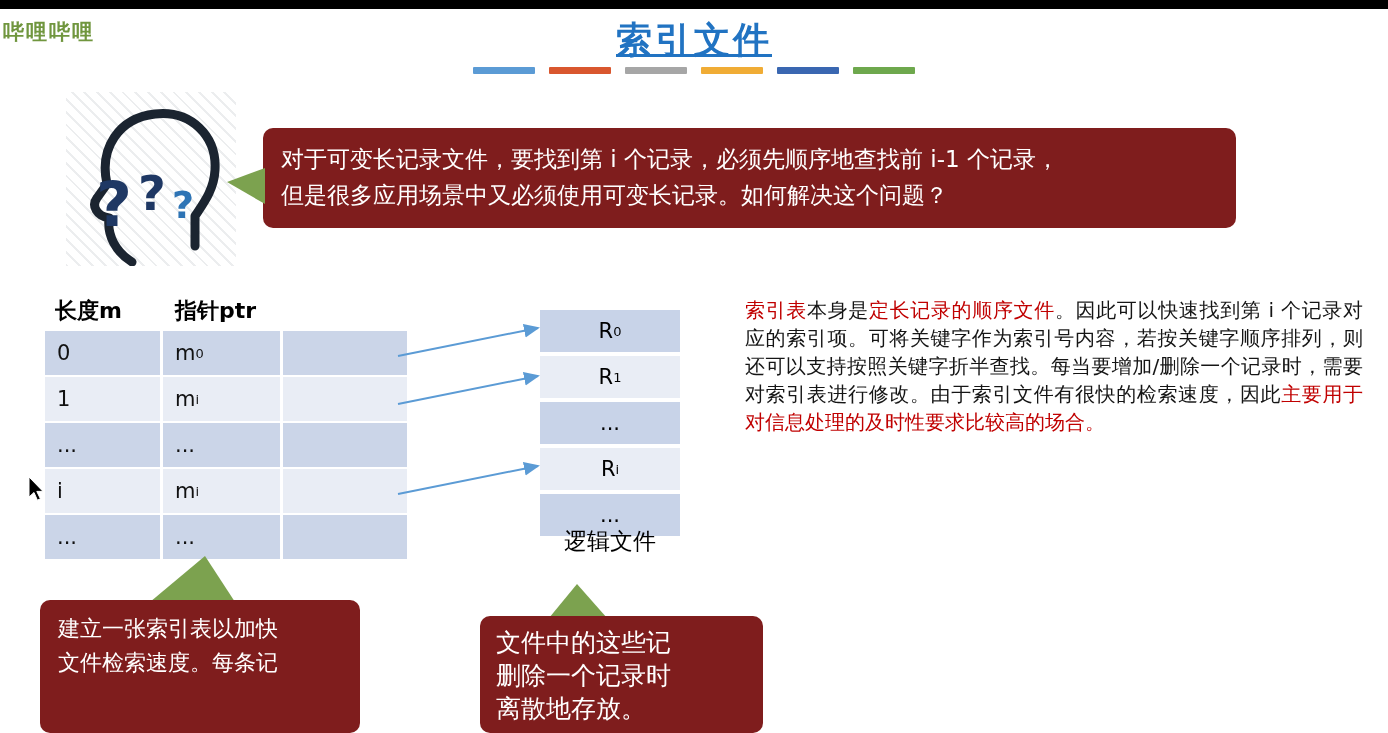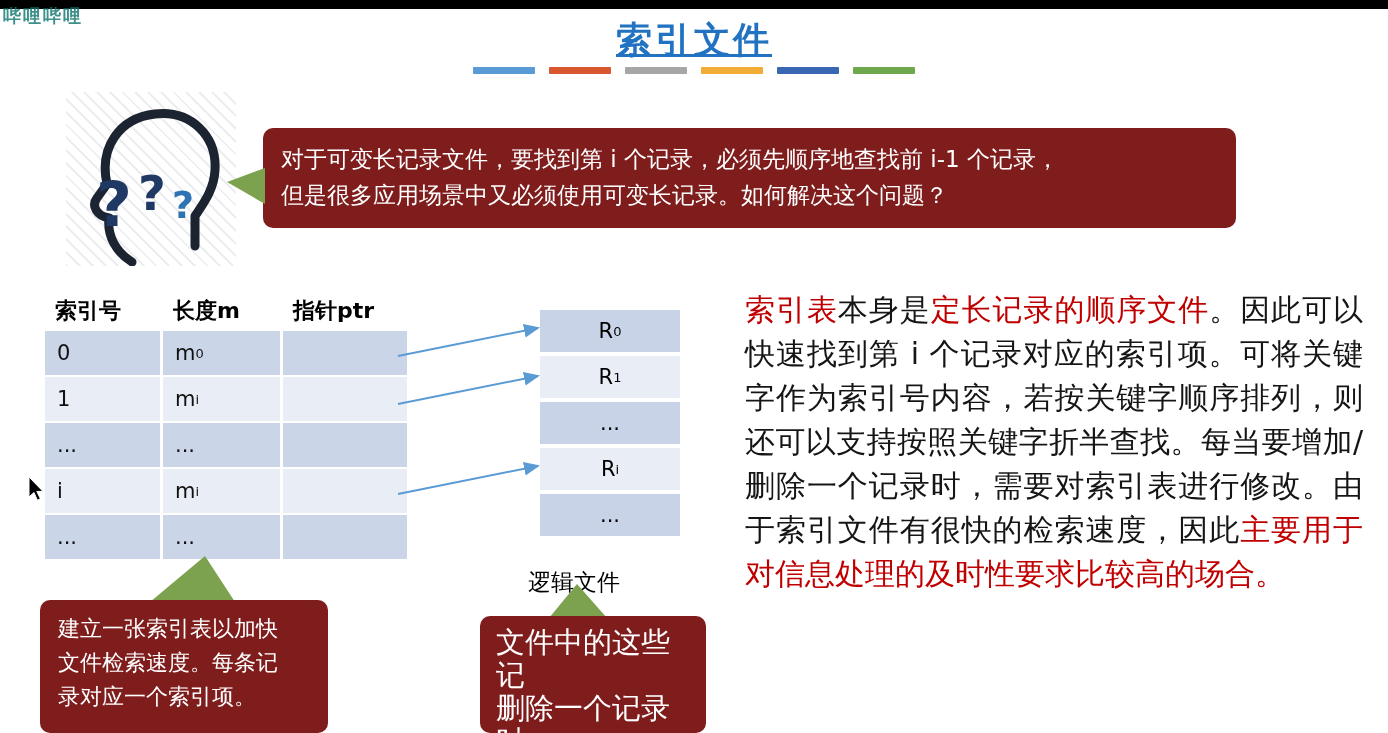--- a/index.html
+++ b/index.html
@@ -3,46 +3,46 @@
 <meta charset="utf-8">
 <style>
   html,body { margin:0; padding:0; background:#ffffff; }
   .slide {
     position:relative; width:1388px; height:733px; background:#ffffff;
     overflow:hidden; font-family:"DejaVu Sans","Liberation Sans",sans-serif;
     color:#111;
   }
   
   .topbar { position:absolute; left:0; top:0; width:1388px; height:9px; background:#000; }
-  .watermark { position:absolute; left:3px; top:4px; font-size:18px; font-weight:bold;
-    color:#0f766e; opacity:.8; letter-spacing:2px; }
+  .watermark { position:absolute; left:3px; top:18px; font-size:21px; font-weight:bold;
+    color:#4d7c0f; opacity:.8; letter-spacing:2px; }
 
   
   .title { position:absolute; left:0; top:16px; width:100%; text-align:center;
     font-size:36px; font-weight:bold; color:#2173C2; letter-spacing:3px;text-decoration:underline; }
   .bars { position:absolute; top:67px; left:50%; transform:translateX(-50%); display:flex; gap:14px; }
   .bar { width:62px; height:7px; border-radius:1px; }
   .b0{background:#5B9BD5;} .b1{background:#D9572E;} .b2{background:#A6A6A6;}
   .b3{background:#F0AC35;} .b4{background:#3A67B1;} .b5{background:#6EA84D;}
 
   
   .headwrap { position:absolute; left:66px; top:92px; width:170px; height:174px;
     background:repeating-linear-gradient(45deg, rgba(120,130,140,.14) 0 2px, transparent 2px 9px); }
 
   
   .bubble { background:#7f1d1d; border-radius:10px; color:#fff; box-sizing:border-box; }
   .qbubble { position:absolute; left:263px; top:128px; width:973px; height:100px;
     font-size:23px; line-height:36px; padding:13px 18px; }
   .qbubble .tail { position:absolute; left:-36px; top:40px; width:0; height:0;
     border-top:14px solid transparent; border-bottom:22px solid transparent;
     border-right:38px solid #7CA24F; }
-  .note1 { position:absolute; left:40px; top:600px; width:288px; height:133px;
+  .note1 { position:absolute; left:40px; top:600px; width:320px; height:133px;
     font-size:22px; line-height:34px; padding:12px 18px; }
-  .note2 { position:absolute; left:480px; top:616px; width:226px; height:117px;
-    font-size:29px; line-height:33px; padding:10px 16px; }
+  .note2 { position:absolute; left:480px; top:616px; width:283px; height:117px;
+    font-size:25px; line-height:33px; padding:10px 16px; }
   .tailsvg { position:absolute; }
 
   
   .idx-table { position:absolute; left:45px; top:293px; width:362px; }
   .t-header { display:flex; height:36px; }
   .hc { box-sizing:border-box; padding-left:10px; display:flex; align-items:center;
     font-weight:bold; font-size:22px; color:#000; }
   .t-row { display:flex; height:44px; margin-top:2px; }
   .tc { box-sizing:border-box; padding-left:12px; display:flex; align-items:center;
     font-size:21px; border-right:3px solid #fff; }
@@ -51,29 +51,29 @@
   .rowdark .tc { background:#CBD5E8; }
   .rowlight .tc { background:#E9EDF5; }
   sub { font-size:0.62em; }
 
   
   .lf { position:absolute; left:540px; top:310px; width:140px; }
   .lf-cell { height:42px; margin-bottom:4px; display:flex; align-items:center;
     justify-content:center; font-size:21px; color:#000; }
   .lf-cell.dark { background:#C8D3E8; }
   .lf-cell.light { background:#E9EDF5; }
-  .lf-label { position:absolute; left:528px; top:567px; width:164px; 
+  .lf-label { position:absolute; left:528px; top:526px; width:164px; text-align:center;
     font-size:23px; color:#000; }
 
   
   .arrows { position:absolute; left:380px; top:300px; }
 
   
-  .expl { position:absolute; left:745px; top:288px; width:618px;
-    font-size:30px; line-height:44px; color:#151515; text-align:justify; }
+  .expl { position:absolute; left:745px; top:296px; width:618px;
+    font-size:20px; line-height:28px; color:#151515; text-align:justify; }
   .expl .red { color:#C00000; }
   .expl .blk { color:#151515; }
 
   
   .cursor { position:absolute; left:28px; top:476px; }
 </style>
 </head>
 <body>
 
 <div class="slide">
@@ -102,21 +102,20 @@
   </div>
 
   <div class="bubble qbubble">
     <div class="tail"></div>
     <div>对于可变长记录文件，要找到第 i 个记录，必须先顺序地查找前 i-1 个记录，</div>
     <div>但是很多应用场景中又必须使用可变长记录。如何解决这个问题？</div>
   </div>
 
   <div class="idx-table">
     <div class="t-header">
-      <div class="hc c-a">索引号</div>
       <div class="hc c-b">长度m</div>
       <div class="hc c-c">指针ptr</div>
     </div>
 
     <div class="t-row rowdark">
       <div class="tc c-a">0</div>
       <div class="tc c-b">
           <span>m</span>
           <sub>0</sub>
         </div>
@@ -192,21 +191,20 @@
   <div class="lf-label">逻辑文件</div>
 
   <div class="expl"><span class="red">索引表</span><span class="blk">本身是</span><span class="red">定长记录的顺序文件</span><span class="blk">。因此可以快速找到第 i 个记录对应的索引项。</span><span class="blk">可将关键字作为索引号内容，若按关键字顺序排列，则还可以支持按照关键字折半查找。</span><span class="blk">每当要增加/删除一个记录时，需要对索引表进行修改。由于索引文件有很快的检索速度，因此</span><span class="red">主要用于对信息处理的及时性要求比较高的场合。</span></div>
 
   <svg class="tailsvg" style="left:150px; top:556px;" width="90" height="46">
     <polygon points="0,46 85,46 55,0" fill="#7CA24F"></polygon>
   </svg>
   <div class="bubble note1">
     <div>建立一张索引表以加快</div>
     <div>文件检索速度。每条记</div>
-    <div>录对应一个索引项。</div>
   </div>
 
   <svg class="tailsvg" style="left:545px; top:584px;" width="70" height="34">
     <polygon points="4,34 62,34 32,0" fill="#7CA24F"></polygon>
   </svg>
   <div class="bubble note2">
     <div>文件中的这些记</div>
     <div>删除一个记录时</div>
     <div>离散地存放。</div>
   </div>

